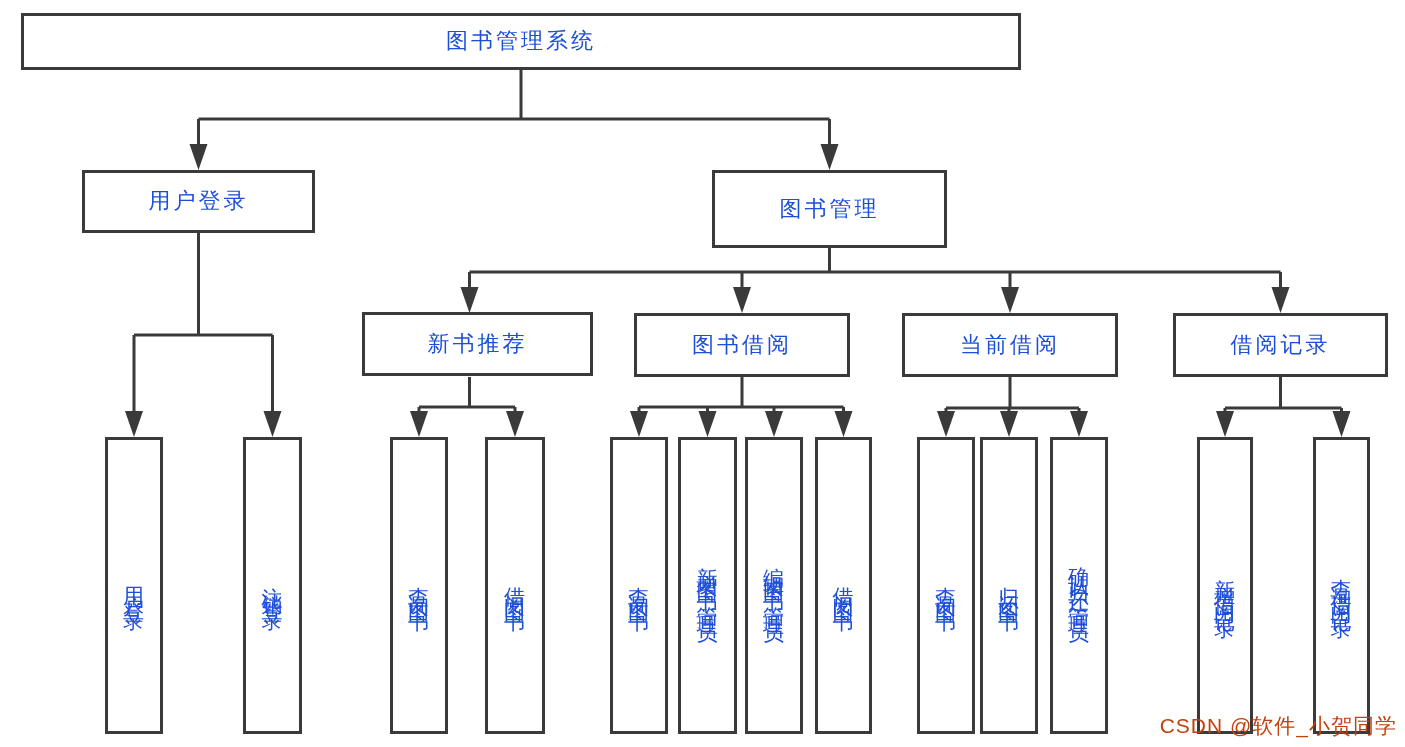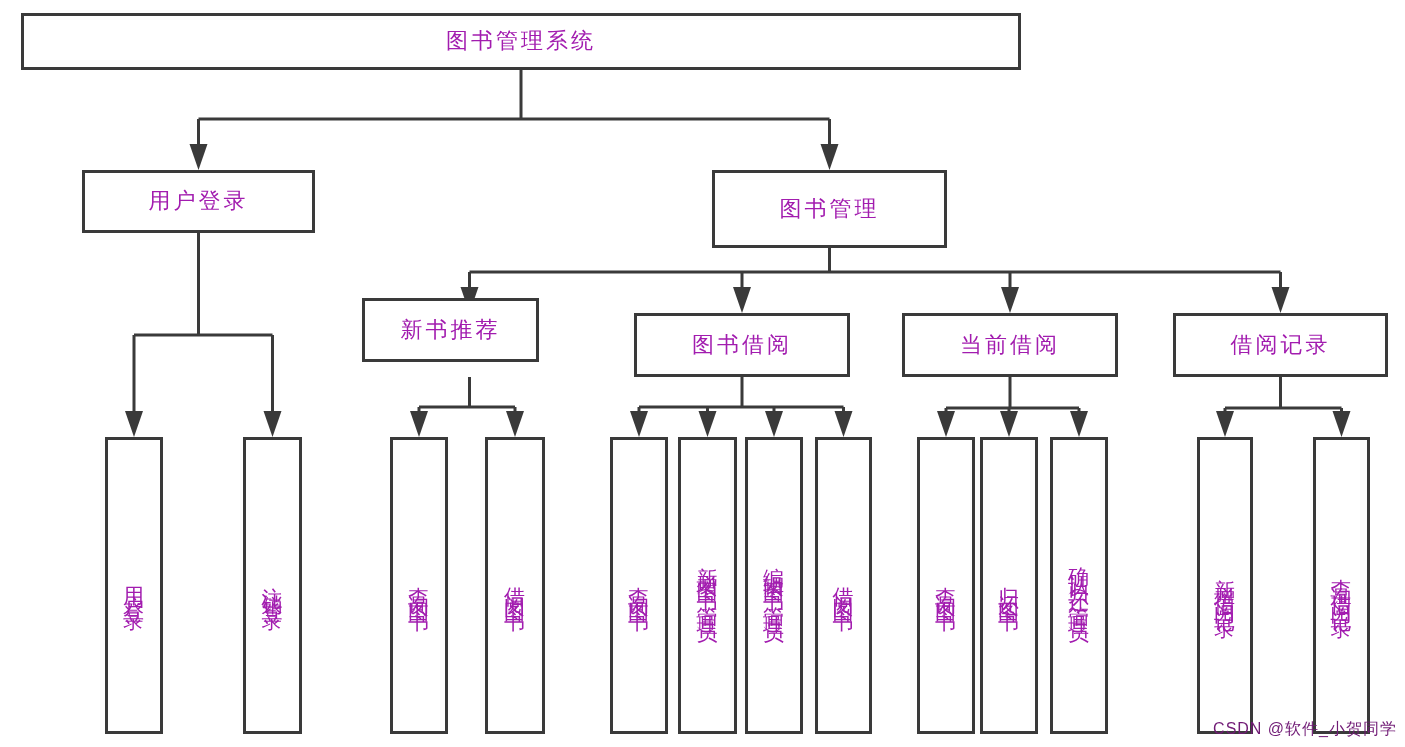--- a/index.html
+++ b/index.html
@@ -3,32 +3,32 @@
 <meta charset="utf-8">
 <style>
   html,body{margin:0;padding:0;background:#ffffff;}
   .stage{
     position:relative;width:1405px;height:747px;background:#ffffff;overflow:hidden;
     font-family:"Liberation Sans","DejaVu Sans",sans-serif;
   }
   .wires{position:absolute;left:0;top:0;z-index:1;}
   .node{
     position:absolute;box-sizing:border-box;z-index:2;
-    border:3px solid #3a3a3a;background:#ffffff;color:#a21caf;
+    border:3px solid #3a3a3a;background:#ffffff;color:#1d4ed8;
     display:flex;align-items:center;justify-content:center;
     text-align:center;line-height:1.1;
   }
   .h{font-size:22px;letter-spacing:3px;}
   .v{
     writing-mode:vertical-rl;text-orientation:mixed;
     font-size:21px;letter-spacing:8px;
   }
   .watermark{
     position:absolute;right:8px;bottom:7px;z-index:3;
-    font-size:16px;color:#701a75;letter-spacing:1px;
+    font-size:21px;color:#c2410c;letter-spacing:1px;
     font-family:"Liberation Sans","DejaVu Sans",sans-serif;
   }
 </style>
 </head>
 <body>
 
 <div class="stage">
 
   <svg class="wires" width="1405" height="747" viewBox="0 0 1405 747">
     <g stroke="#3a3a3a" stroke-width="3" fill="none">
@@ -75,21 +75,21 @@
         <polygon points="1332.5,411 1350.5,411 1341.5,437"></polygon>
       </g>
     </g>
   </svg>
 
   <div class="node h" style="left:21px;top:13px;width:1000px;height:57px">图书管理系统</div>
 
   <div class="node h" style="left:82px;top:170px;width:233px;height:63px">用户登录</div>
   <div class="node h" style="left:712px;top:170px;width:235px;height:78px">图书管理</div>
 
-  <div class="node h" style="left:362px;top:298px;width:177px;height:64px">新书推荐</div>
+  <div class="node h" style="left:362px;top:312px;width:231px;height:64px">新书推荐</div>
   <div class="node h" style="left:902px;top:313px;width:216px;height:64px">当前借阅</div>
   <div class="node h" style="left:634px;top:313px;width:216px;height:64px">图书借阅</div>
   <div class="node h" style="left:1173px;top:313px;width:215px;height:64px">借阅记录</div>
 
   <div class="node v" style="left:105px;top:437px;width:58px;height:297px">用户登录</div>
   <div class="node v" style="left:243px;top:437px;width:59px;height:297px">注销登录</div>
 
   <div class="node v" style="left:390px;top:437px;width:58px;height:297px">查询图书</div>
   <div class="node v" style="left:485px;top:437px;width:60px;height:297px">借阅图书</div>
 

